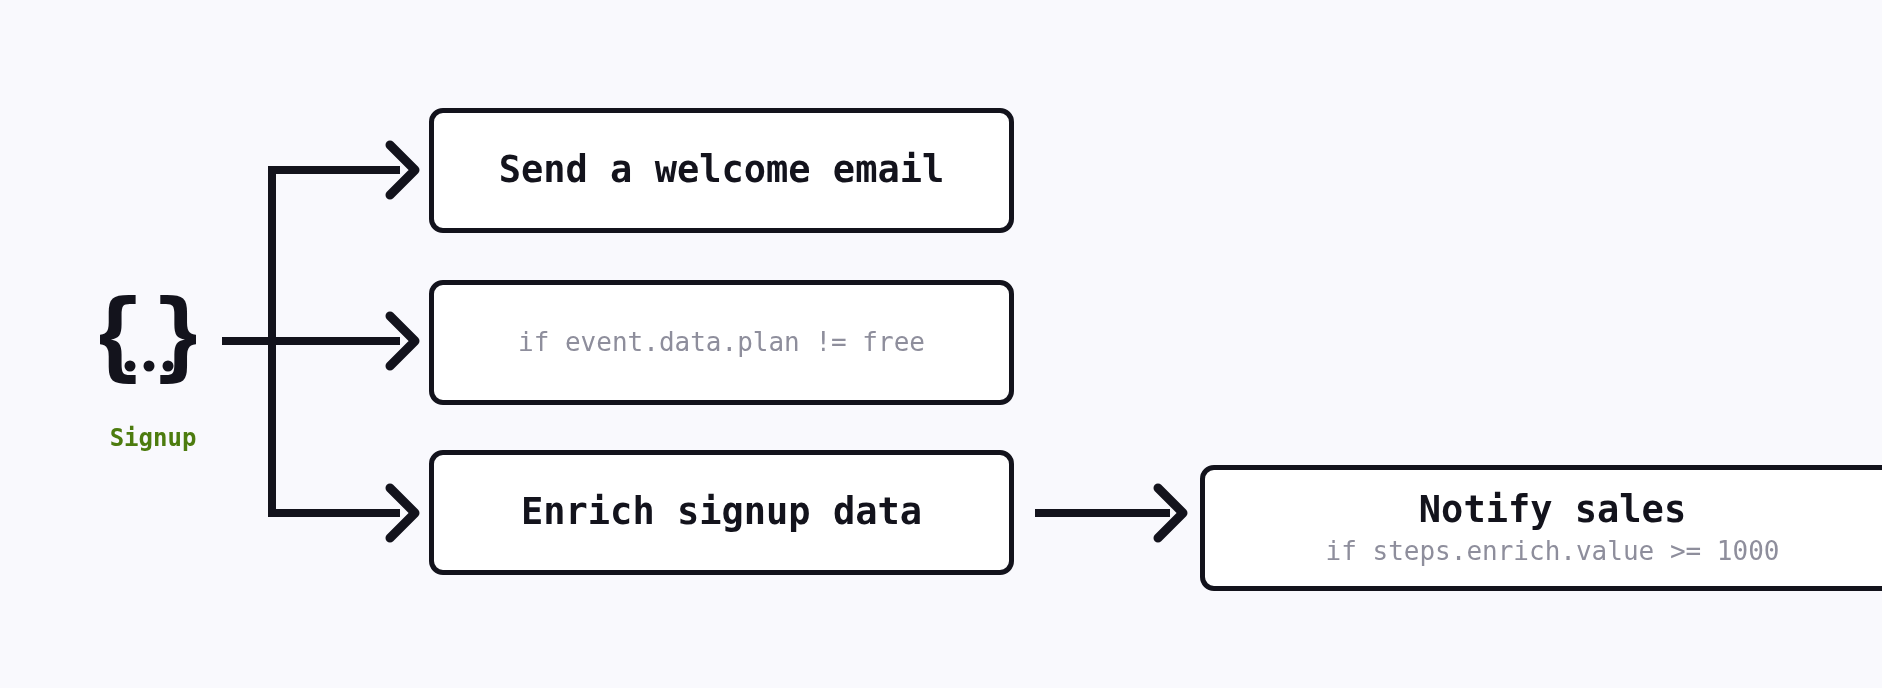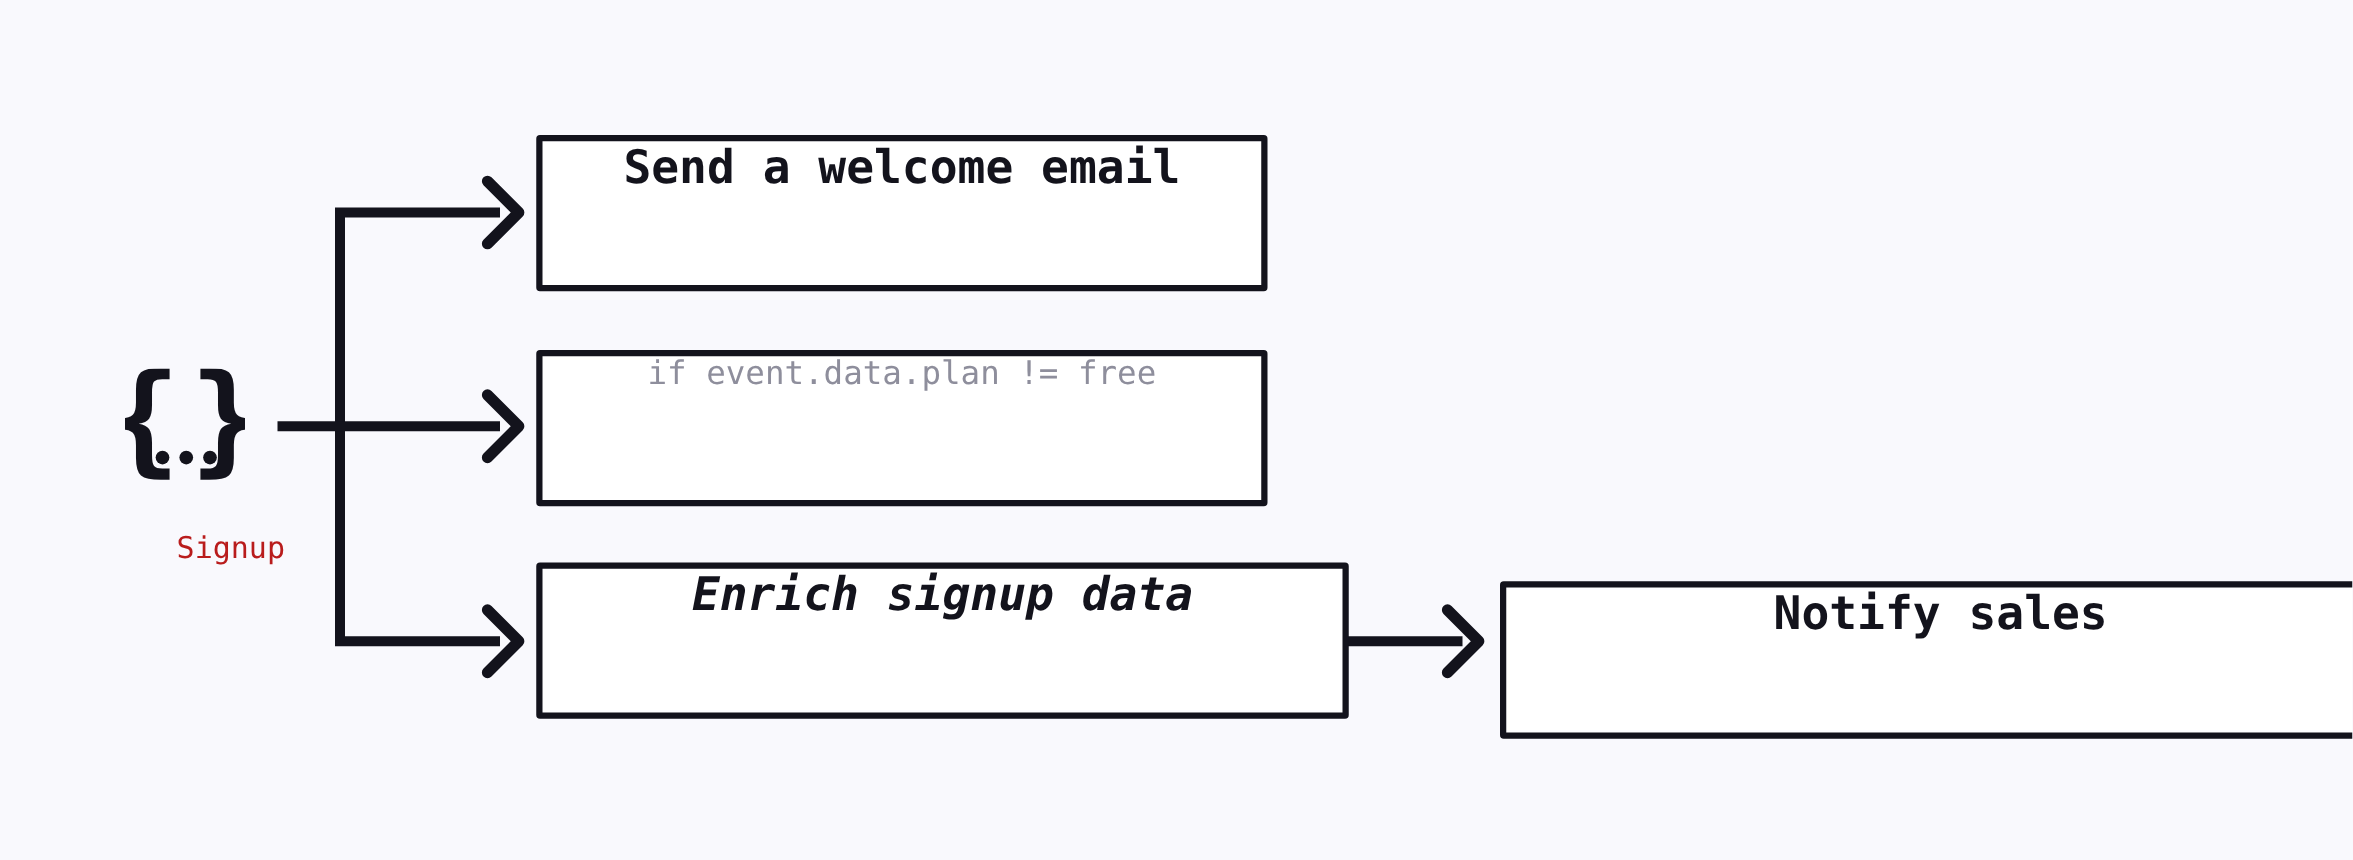--- a/index.html
+++ b/index.html
@@ -18,62 +18,63 @@
   .arrows-layer {
     position: absolute;
     inset: 0;
     pointer-events: none;
   }
   .step-node {
     position: absolute;
     box-sizing: border-box;
     background: #ffffff;
     border: 5px solid #13131c;
-    border-radius: 3px;
+    border-radius: 14px;
     display: flex;
     flex-direction: column;
     align-items: center;
+    justify-content: center;
     gap: 5px;
     text-align: center;
   }
   .step-title {
     font-weight: bold;
     font-size: 37px;
     line-height: 1.15;
     color: #13131c;
     white-space: nowrap;
   }
   .step-condition {
     font-weight: normal;
     font-size: 26px;
     line-height: 1.15;
     color: #8e8e9c;
     white-space: nowrap;
   }
   .node-welcome { left: 429px; top: 108px; width: 585px; height: 125px; }
   .node-stripe  { left: 429px; top: 280px; width: 585px; height: 125px; }
-  .node-enrich  { left: 429px; top: 450px; width: 650px; height: 125px; font-style: italic; }
+  .node-enrich  { left: 429px; top: 450px; width: 585px; height: 125px; }
   .node-notify  { left: 1200px; top: 465px; width: 705px; height: 126px; }
 
   .trigger-glyph {
     position: absolute;
     left: 100px;
     top: 295px;
     width: 96px;
     height: 90px;
   }
   .trigger-label {
     position: absolute;
     left: 78px;
     top: 424px;
     width: 150px;
-    text-align: right;
-    font-weight: normal;
+    text-align: center;
+    font-weight: bold;
     font-size: 24px;
-    color: #b91c1c;
+    color: #4d7c0f;
   }
 </style>
 </head>
 <body>
 
 <div class="stage">
 
   <svg class="arrows-layer" viewBox="0 0 1882 688" width="1882" height="688">
     <g stroke="#13131c" fill="none">
 
@@ -117,15 +118,16 @@
   <div class="step-node node-stripe">
     <span class="step-condition">if event.data.plan != free</span>
   </div>
 
   <div class="step-node node-enrich">
     <span class="step-title">Enrich signup data</span>
   </div>
 
   <div class="step-node node-notify">
     <span class="step-title">Notify sales</span>
+    <span class="step-condition">if steps.enrich.value &gt;= 1000</span>
   </div>
 
 </div>
 
 </body></html>

